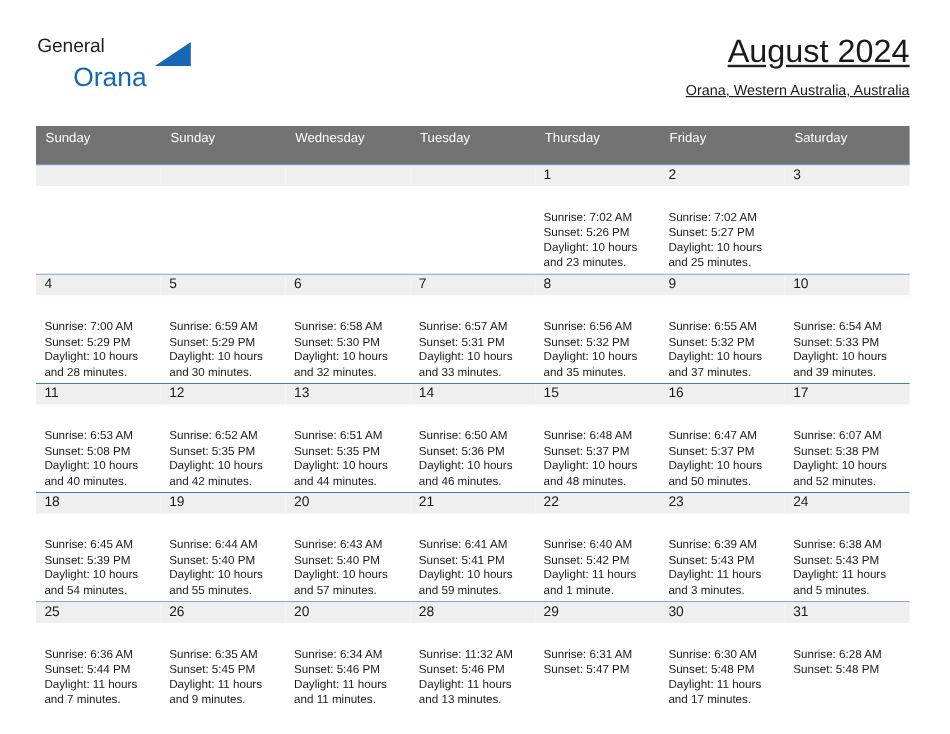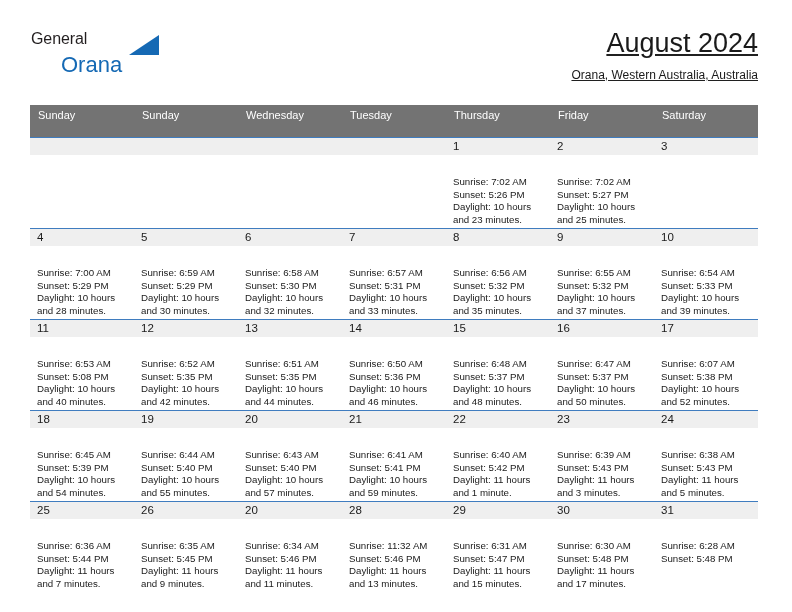--- a/index.html
+++ b/index.html
@@ -504,21 +504,20 @@
           <div class="dl">Daylight: 11 hours and 13 minutes.</div>
         </div>
       </div>
       <div class="day-cell">
         <div class="day-number-band">
             <div class="day-number">29</div>
           </div>
         <div class="day-info">
           <div>Sunrise: 6:31 AM</div>
           <div>Sunset: 5:47 PM</div>
-          <div class="dl">Daylight: 11 hours and 15 minutes.</div>
         </div>
       </div>
       <div class="day-cell">
         <div class="day-number-band">
             <div class="day-number">30</div>
           </div>
         <div class="day-info">
           <div>Sunrise: 6:30 AM</div>
           <div>Sunset: 5:48 PM</div>
           <div class="dl">Daylight: 11 hours and 17 minutes.</div>

